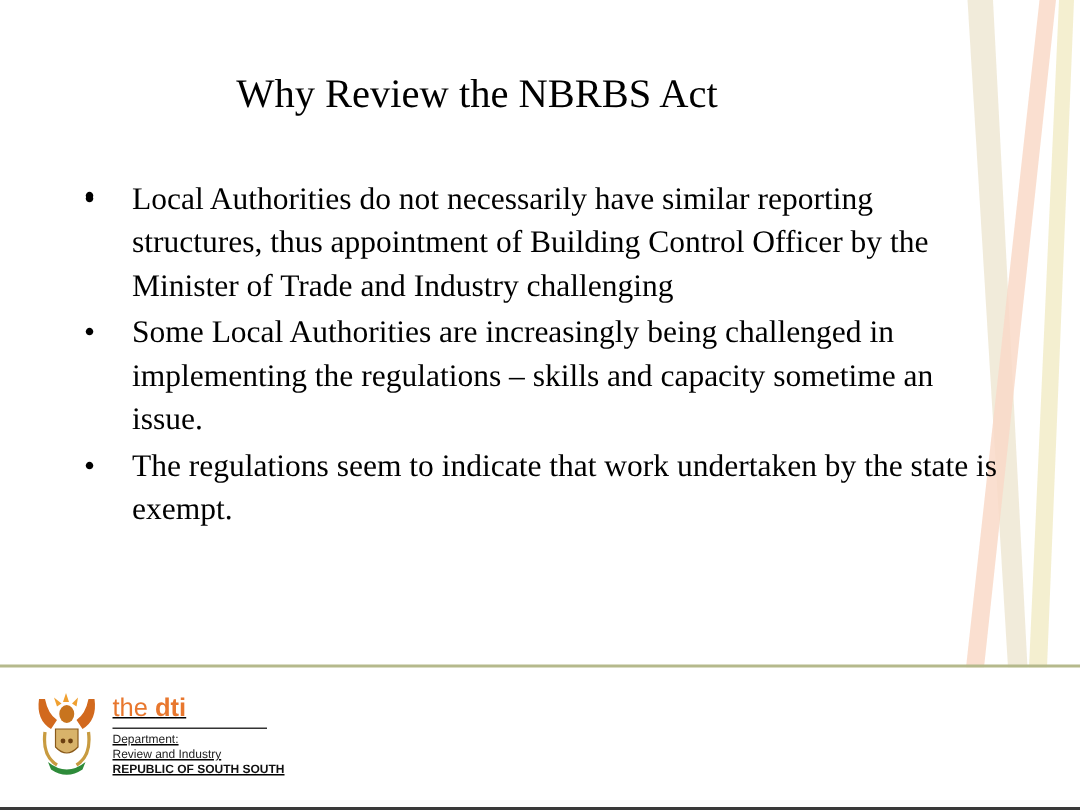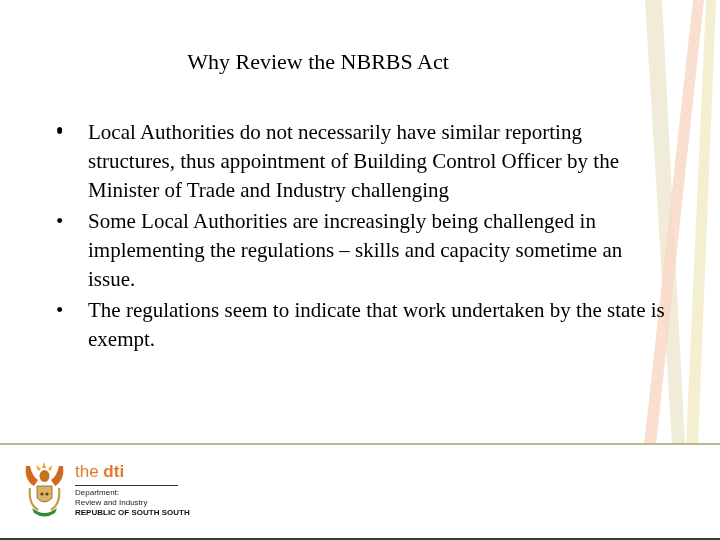--- a/index.html
+++ b/index.html
@@ -5,39 +5,39 @@
   html, body { margin: 0; padding: 0; }
   body {
     width: 720px; height: 540px; position: relative; overflow: hidden;
     background: #ffffff;
     font-family: "Liberation Serif", serif;
     color: #000;
   }
   .decor { position: absolute; top: 0; left: 0; width: 720px; height: 445px; pointer-events: none; }
   .title {
     position: absolute; left: 0; width: 636px; top: 44px;
-    text-align: center; font-size: 22px; line-height: 36px;
+    text-align: center; font-size: 27px; line-height: 36px;
   }
   .bullets {
     position: absolute; left: 56px; top: 116px; width: 610px;
     margin: 0; padding: 0; list-style: none;
     font-size: 21px; line-height: 29px;
   }
   .bullets li { position: relative; padding-left: 32px; margin: 0 0 2px 0; }
   .bullet-dot {
     position: absolute; left: 0; top: 0; width: 20px; text-align: left;
   }
   .rule-top {
     position: absolute; left: 0; top: 443px; width: 720px; height: 2px; background: #b5b98c;
   }
   .rule-bottom {
     position: absolute; left: 0; top: 538px; width: 720px; height: 2px; background: #3a3a3a;
   }
   .logo { position: absolute; left: 22px; top: 458px; width: 45px; height: 62px; }
-  .brand { position: absolute; left: 75px; top: 462px; font-family: "Liberation Sans", sans-serif; }
+  .brand { position: absolute; left: 75px; top: 462px; font-family: "Liberation Sans", sans-serif; text-decoration: underline; }
   .brand-name { font-size: 17px; color: #e8772e; line-height: 20px; }
   .brand-name b { font-weight: bold; }
   .brand-rule { width: 103px; height: 1px; background: #333; margin: 3px 0 2px 0; }
   .brand-line { font-size: 8px; line-height: 10px; color: #222; }
   .brand-line.strong { font-weight: bold; color: #111; }
 </style>
 </head>
 <body>
 
 <svg class="decor" viewBox="0 0 720 445">

